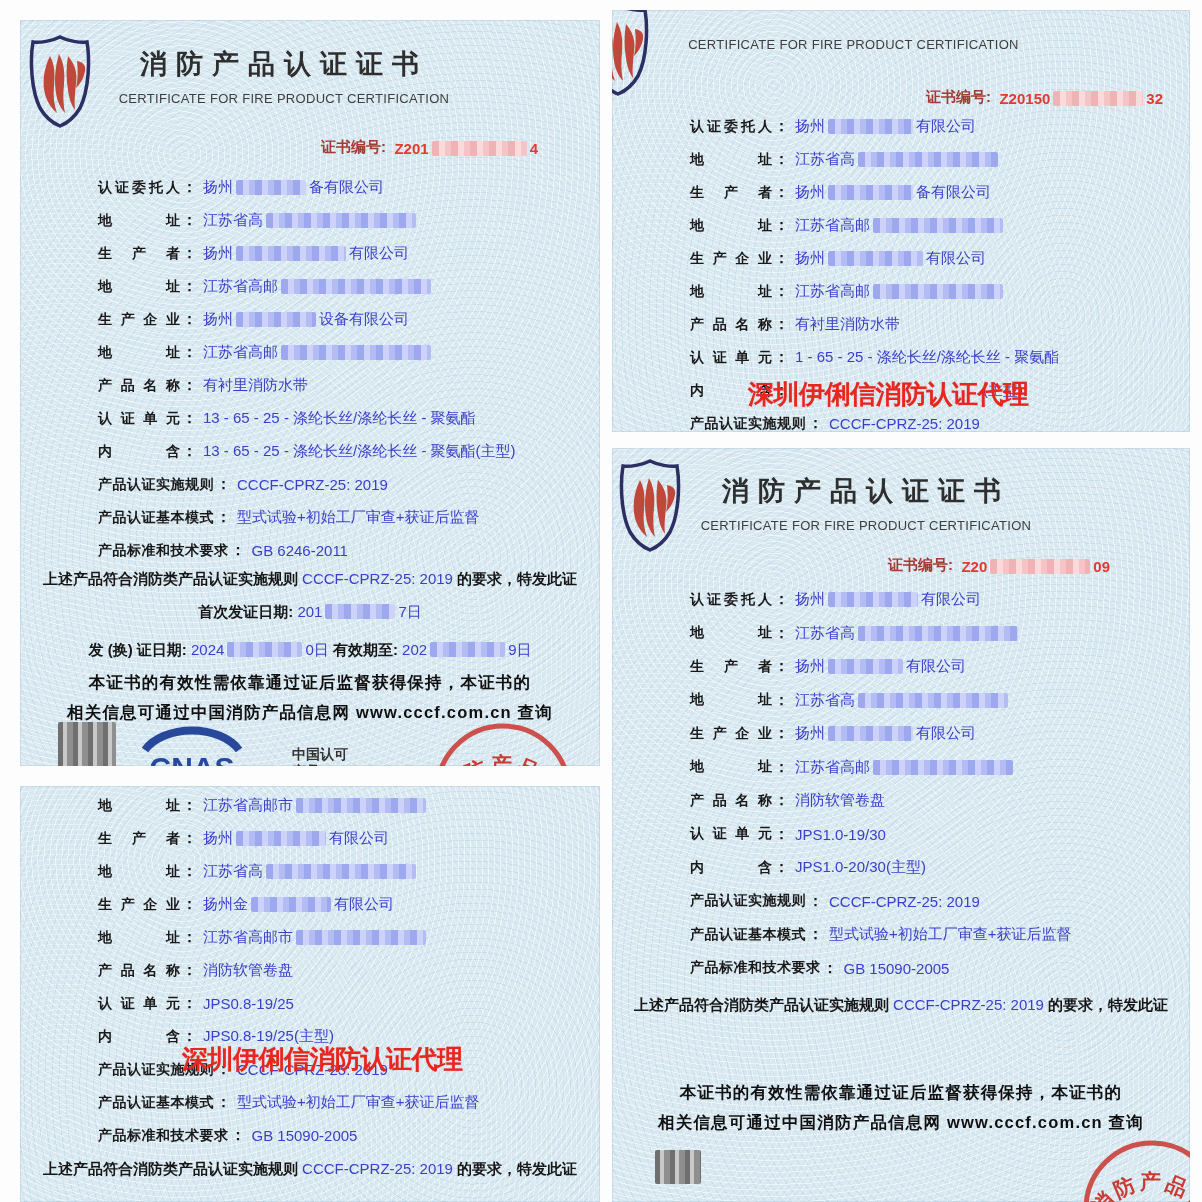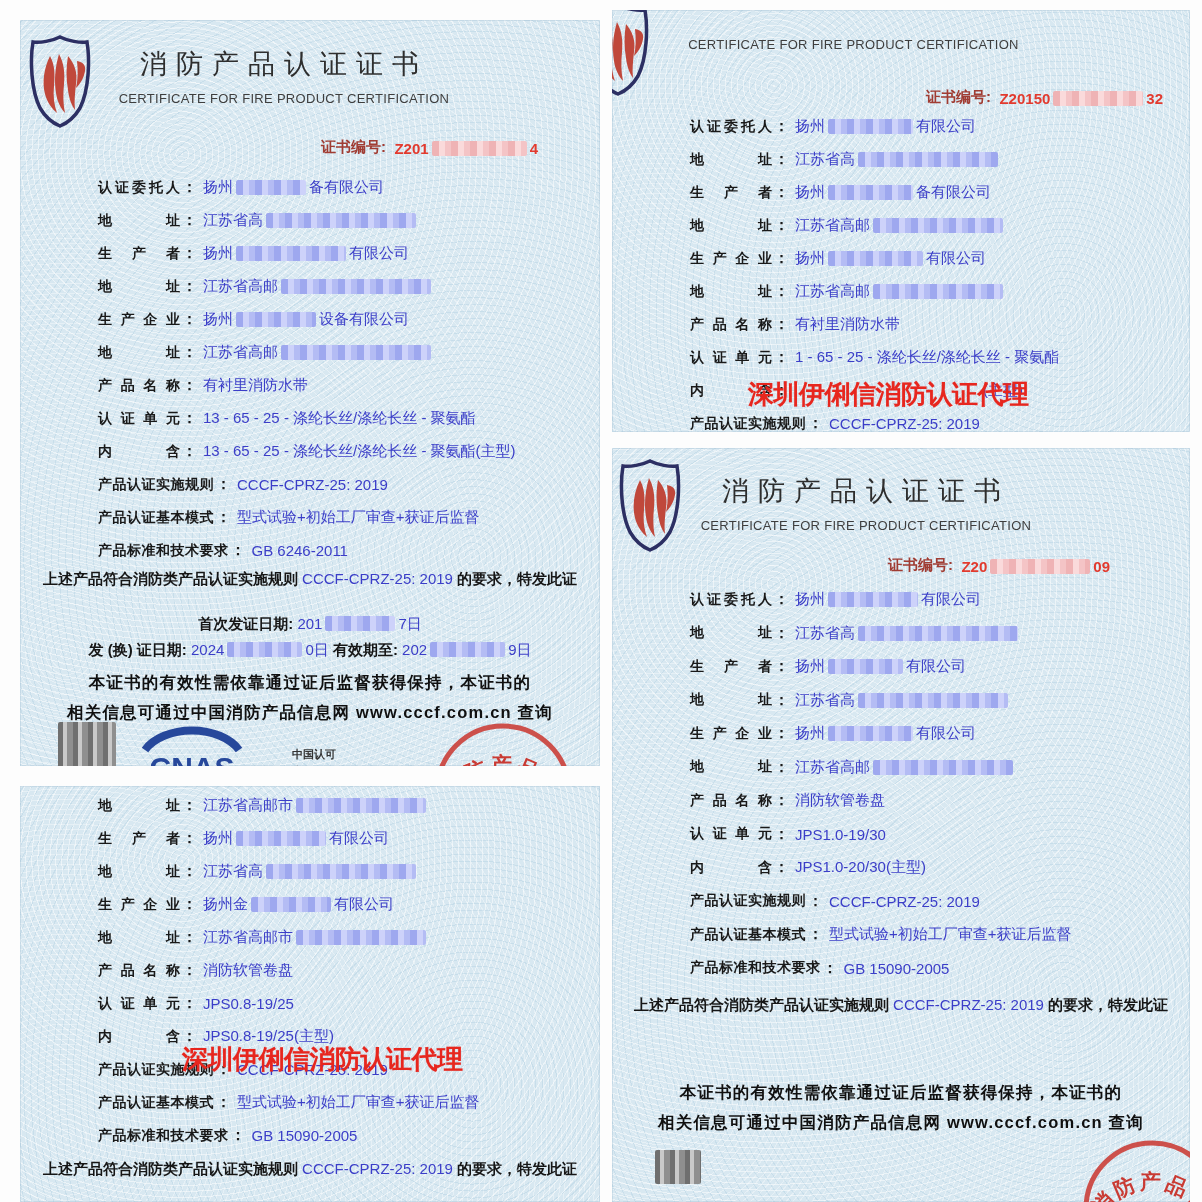--- a/index.html
+++ b/index.html
@@ -11,21 +11,21 @@
     background-color:#d8e8f1;
     background-image:
       repeating-radial-gradient(circle at 28% 18%, rgba(255,255,255,.50) 0 1px, rgba(255,255,255,0) 1px 6px),
       repeating-radial-gradient(circle at 78% 72%, rgba(140,185,210,.22) 0 1px, rgba(140,185,210,0) 1px 7px),
       repeating-radial-gradient(circle at 8% 85%, rgba(255,255,255,.35) 0 1px, rgba(255,255,255,0) 1px 5px);
     box-shadow: inset 0 0 0 1px rgba(160,190,210,.35);
   }
   .abs { position:absolute; left:0; right:0; }
   .logo { position:absolute; }
   .head { text-align:center; }
-  .title { font-size:27px; font-weight:400; color:#2e2e2e; letter-spacing:9px; }
+  .title { font-size:27px; font-weight:700; color:#2e2e2e; letter-spacing:9px; }
   .subtitle { font-size:13px; color:#3e3e3e; letter-spacing:.3px; margin-top:9px; }
   .certno { font-size:15px; text-align:right; }
   .cnl { color:#a03c33; font-weight:600; }
   .cnv { color:#e23a2e; font-weight:600; display:inline-flex; align-items:center; vertical-align:middle; }
   .row { display:flex; align-items:center; height:var(--rh,33px); padding-left:78px; }
   .lbl { width:82px; text-align:justify; text-align-last:justify; font-size:14px; font-weight:600; color:#191919; flex:none; white-space:nowrap; }
   .lbl.wide { width:auto; text-align:left; text-align-last:auto; letter-spacing:.5px; }
   .colon { font-size:15px; font-weight:600; color:#191919; margin:0 6px 0 2px; flex:none; }
   .val { display:flex; align-items:center; font-size:15px; color:#3b3ec8; font-weight:500; white-space:nowrap;text-align:center; }
   .bl { display:inline-block; height:15px; width:90px; border-radius:2px; filter:blur(.7px); margin:0 3px; vertical-align:-2px;
@@ -38,21 +38,21 @@
   .spacer { display:inline-block; height:1px; }
   .stmt, .dateline { text-align:center; font-size:15px; color:#161616; font-weight:600; }
   .blue { color:#3b3ec8; font-weight:500; }
   .footline { text-align:center; font-size:16.5px; font-weight:700; color:#101010; letter-spacing:1.2px; }
   .wm { position:absolute; color:#e7261e; font-weight:700; white-space:nowrap; text-shadow:0 0 1px rgba(231,38,30,.35); }
   .qr { position:absolute; border-radius:2px; filter:blur(.5px);
     background-image:
       repeating-linear-gradient(90deg,#6f6f6f 0 5px,#c9c9c9 5px 9px,#8f8f8f 9px 15px),
       repeating-linear-gradient(0deg,rgba(255,255,255,.55) 0 4px,rgba(30,30,30,.5) 4px 8px); }
   .cnas { position:absolute; }
-  .cnas-cap { position:absolute; font-size:11px; font-weight:700; color:#333; line-height:17px; }
+  .cnas-cap { position:absolute; font-size:14px; font-weight:700; color:#333; line-height:17px; }
   .stamp { position:absolute; }
 </style>
 </head>
 <body>
 
 <section class="cert" style="left:20px;top:20px;width:580px;height:746px">
   <div class="logo" style="left:8px;top:14px">
     <svg width="64" height="94" viewBox="0 0 64 94">
       <path d="M32 3 C24 7 12 9 5 8 C2 26 3 56 12 74 C19 86 27 90 32 92 C37 90 45 86 52 74 C61 56 62 26 59 8 C52 9 40 7 32 3 Z" fill="none" stroke="#2c2f63" stroke-width="3.5"></path>
       <path d="M22 22 C16 34 14 48 17 60 C19 68 24 75 29 79 C26 71 25 62 26 52 C27 41 27 31 22 22 Z" fill="#c0483b"></path>
@@ -158,21 +158,21 @@
       </div>
     <div class="row">
         <span class="lbl wide">产品标准和技术要求</span>
         <span class="colon">：</span>
         <span class="val">
           <span>GB 6246-2011</span>
         </span>
       </div>
   </div>
   <div class="abs stmt" style="top:550px"><span>上述产品符合消防类产品认证实施规则</span> <span class="blue">CCCF-CPRZ-25: 2019</span> <span>的要求，特发此证</span></div>
-  <div class="abs dateline" style="top:595px"><span>首次发证日期:</span> <span class="blue">201</span><span class="bl" style="width:70px"></span><span class="blue">7日</span></div>
+  <div class="abs dateline" style="top:583px"><span>首次发证日期:</span> <span class="blue">201</span><span class="bl" style="width:70px"></span><span class="blue">7日</span></div>
   <div class="abs dateline" style="top:621px"><span>发 (换) 证日期:</span> <span class="blue">2024</span><span class="bl" style="width:75px"></span><span class="blue">0日</span> <span>有效期至:</span> <span class="blue">202</span><span class="bl" style="width:75px"></span><span class="blue">9日</span></div>
   <div class="abs footline" style="top:652px">本证书的有效性需依靠通过证后监督获得保持，本证书的</div>
   <div class="abs footline" style="top:682px">相关信息可通过中国消防产品信息网 www.cccf.com.cn 查询</div>
   <div class="qr" style="left:38px;bottom:-8px;width:58px;height:52px"></div>
   <div class="cnas" style="left:117px;bottom:-22px">
     <svg width="110" height="70" viewBox="0 0 110 70">
       <path d="M8 36 A 52 34 0 0 1 102 36" fill="none" stroke="#27489b" stroke-width="8"></path>
       <text x="55" y="64" text-anchor="middle" font-size="30" font-weight="bold" fill="#27489b">CNAS</text>
     </svg>
   </div>

